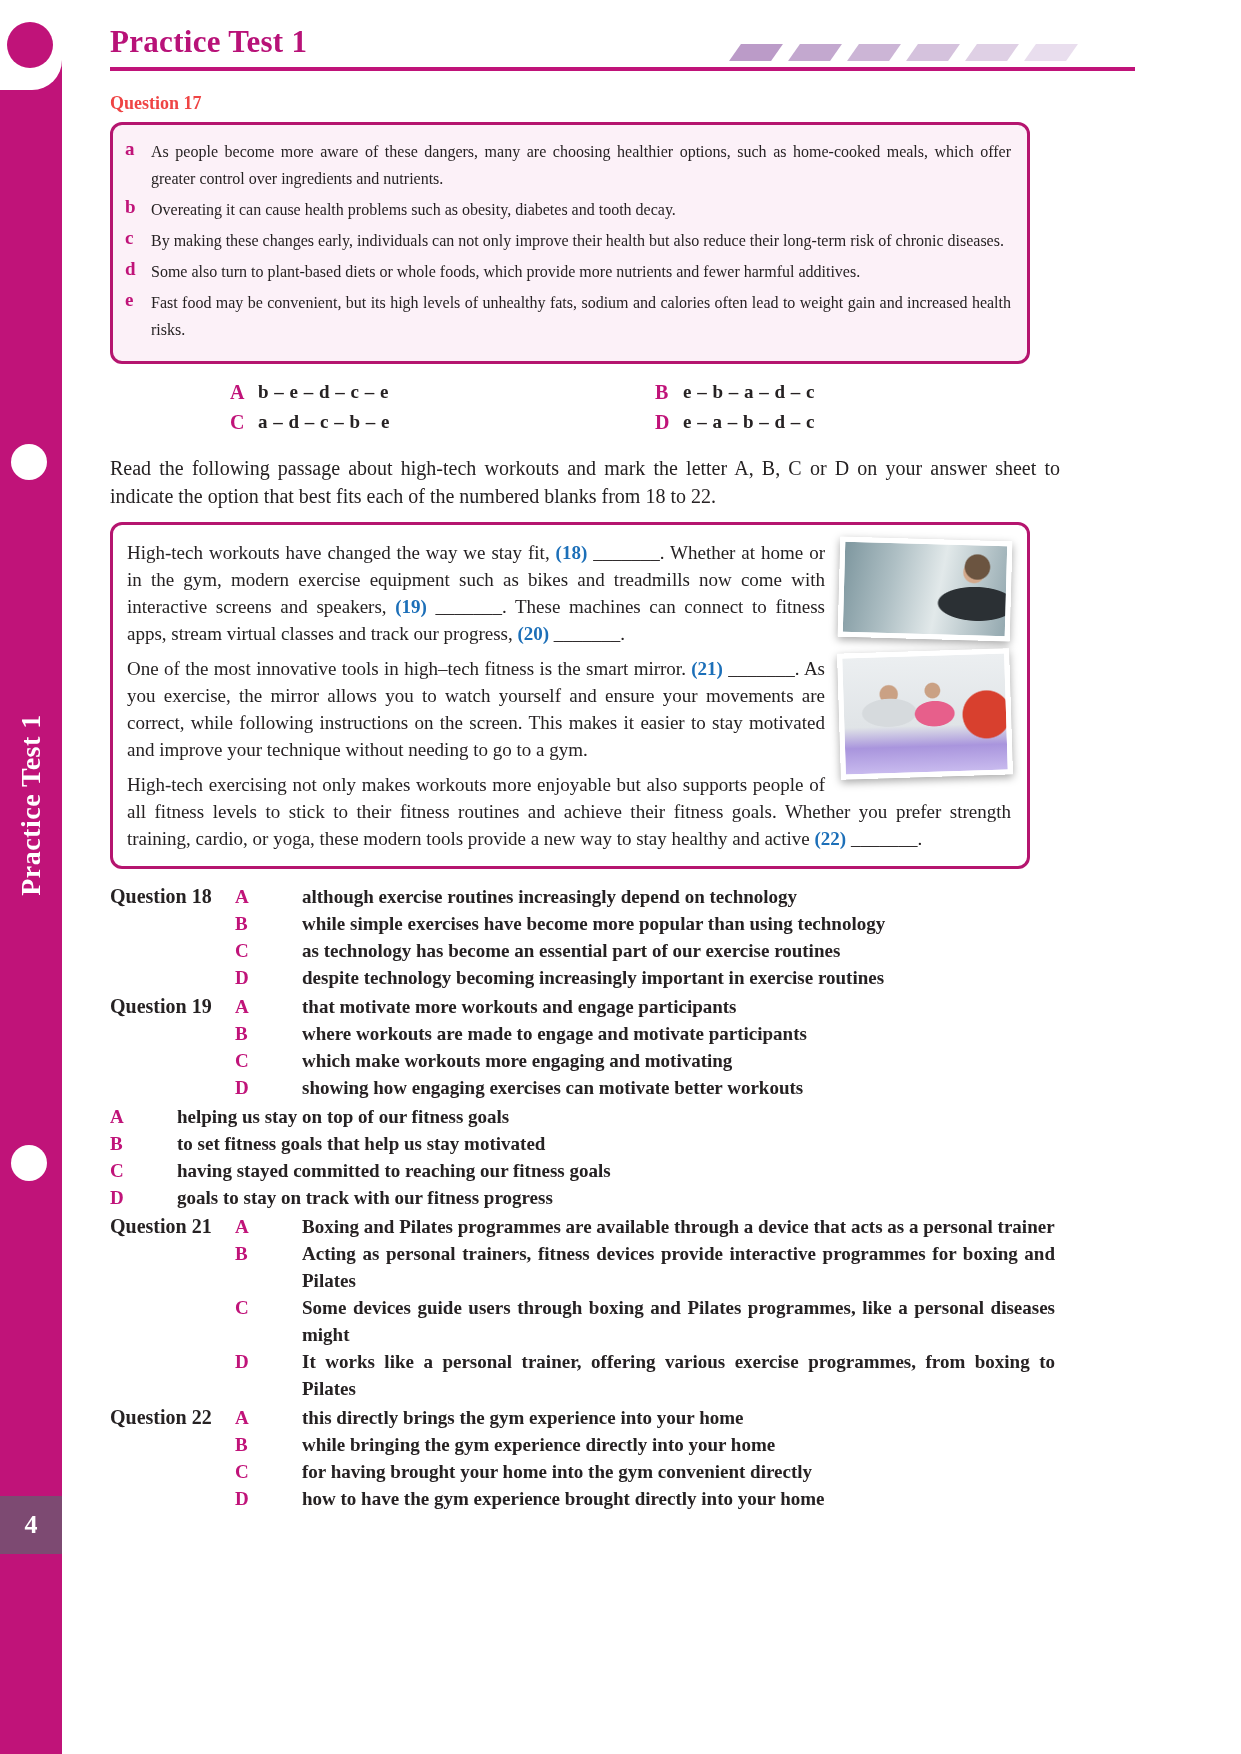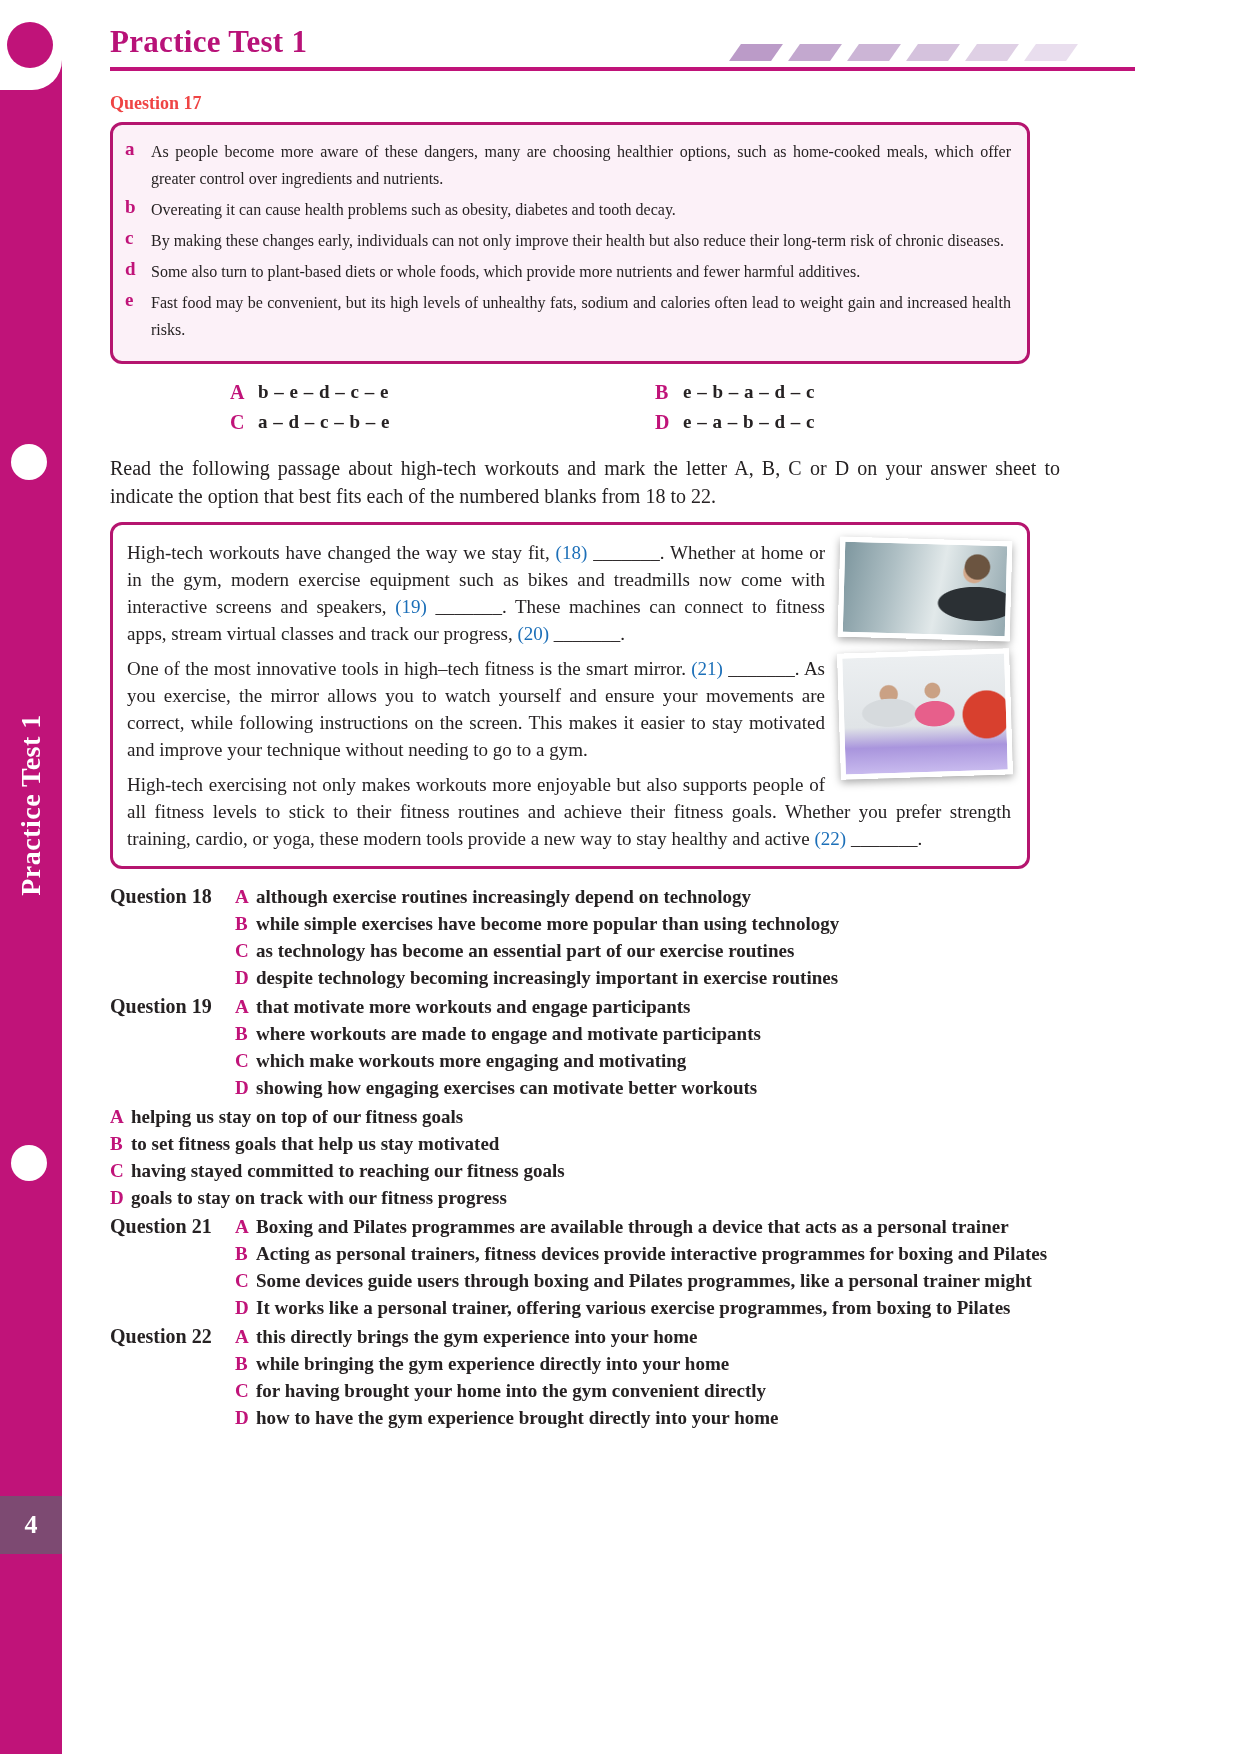--- a/index.html
+++ b/index.html
@@ -72,30 +72,30 @@
     background:
       radial-gradient(circle at 88% 52%, #d8402e 0 15%, transparent 16%),
       radial-gradient(ellipse at 56% 50%, #e75f8b 0 15%, transparent 16%),
       radial-gradient(ellipse at 28% 48%, #d6dadd 0 16%, transparent 17%),
       radial-gradient(circle at 55% 30%, #caa184 0 6%, transparent 7%),
       radial-gradient(circle at 28% 32%, #caa184 0 6%, transparent 7%),
       linear-gradient(180deg, #eceff1 0%, #e0e4e7 60%, #a995dd 78%, #c8baee 100%);
   }
   .passage-par { font-size:19px; line-height:27px; text-align:justify; margin-bottom:8px; }
   .passage-par:last-child { margin-bottom:2px; }
-  .blank-num { color:#1c6fb8; font-weight:normal; }
+  .blank-num { color:#1c6fb8; font-weight:bold; }
 
   
   .questions { margin-top:14px; width:945px; }
   .question { display:flex; margin-bottom:2px; }
   .question-label { flex:0 0 125px; font-size:20px; font-weight:bold; line-height:27px; }
   .question-options { flex:1; }
   .q-opt { display:flex; line-height:27px; }
   .q-opt .q-letter { color:#c01379; font-weight:bold; font-size:19px; width:21px; flex-shrink:0; }
-  .q-opt .q-text { font-weight:bold; font-size:19px; text-align:justify; flex:1; }
+  .q-opt .q-text { font-weight:bold; font-size:19px; text-align:justify; flex:1;margin-left:46px; }
 </style>
 </head>
 <body>
 
 <div class="page">
 
   <aside class="sidebar">
     <div class="sidebar-top-notch"></div>
     <div class="dot-accent"></div>
     <div class="dot-white dot-mid"></div>
@@ -276,21 +276,21 @@
                 <span class="q-text">Boxing and Pilates programmes are available through a device that acts as a personal trainer</span>
               </div>
 
               <div class="q-opt">
                 <span class="q-letter">B</span>
                 <span class="q-text">Acting as personal trainers, fitness devices provide interactive programmes for boxing and Pilates</span>
               </div>
 
               <div class="q-opt">
                 <span class="q-letter">C</span>
-                <span class="q-text">Some devices guide users through boxing and Pilates programmes, like a personal trainer might</span>
+                <span class="q-text">Some devices guide users through boxing and Pilates programmes, like a personal diseases might</span>
               </div>
 
               <div class="q-opt">
                 <span class="q-letter">D</span>
                 <span class="q-text">It works like a personal trainer, offering various exercise programmes, from boxing to Pilates</span>
               </div>
             </div>
         </div>
 
         <div class="question">

